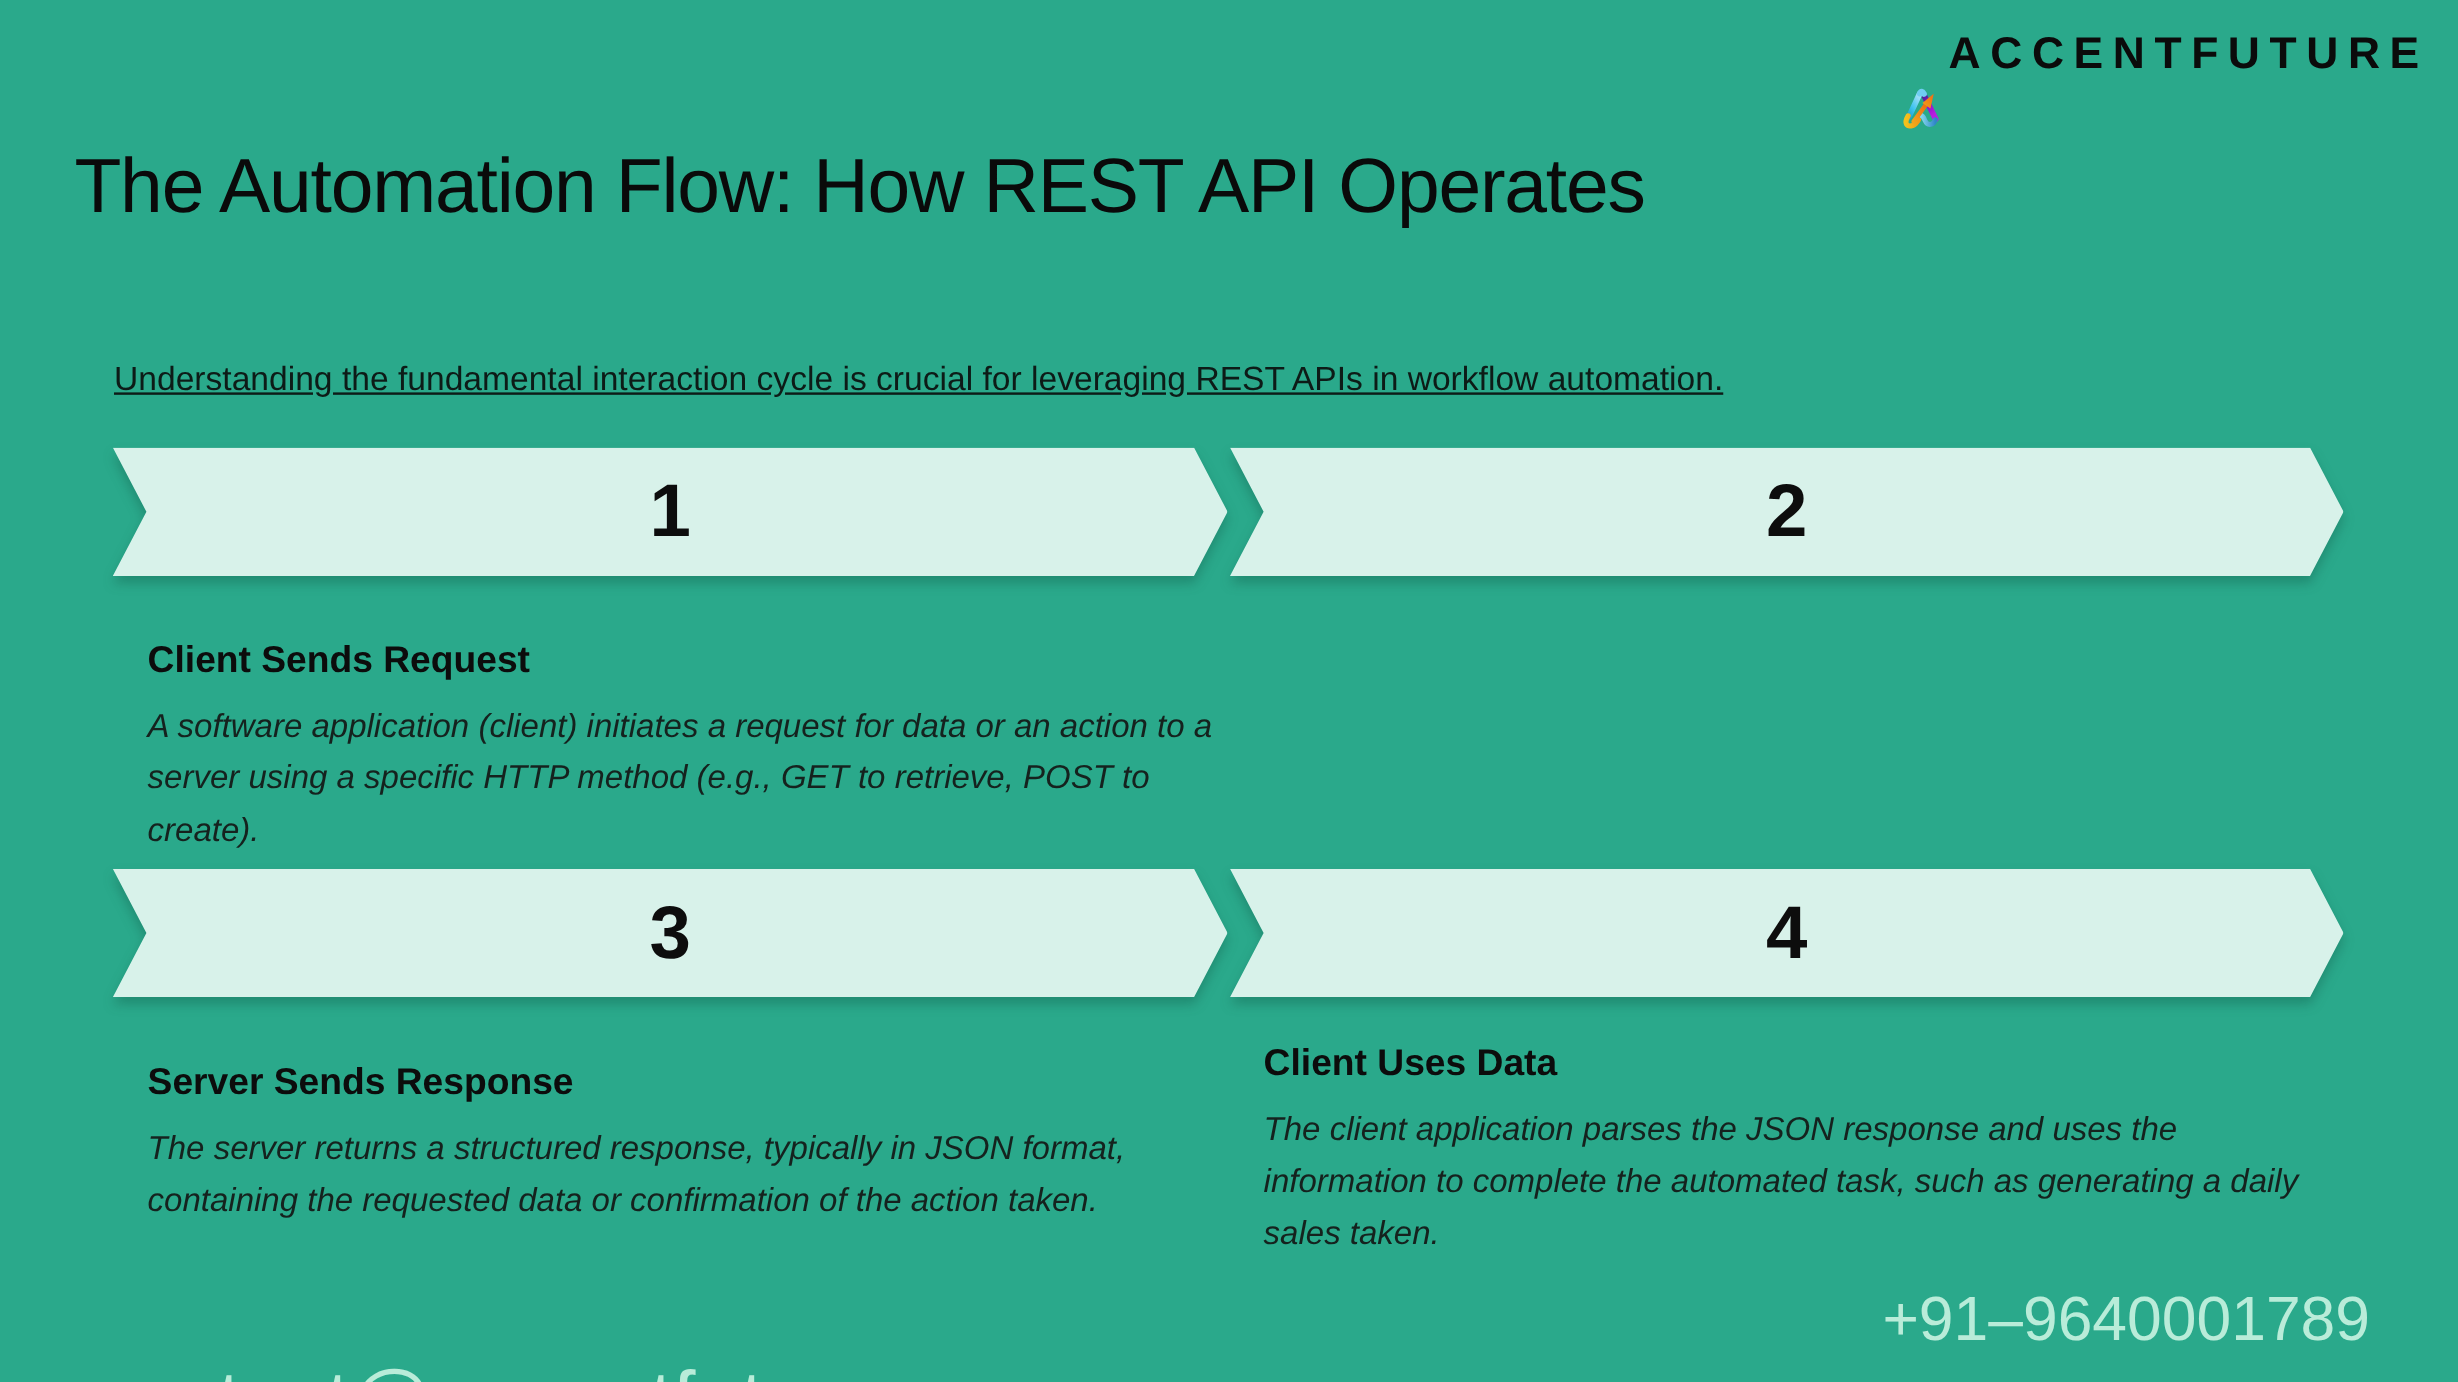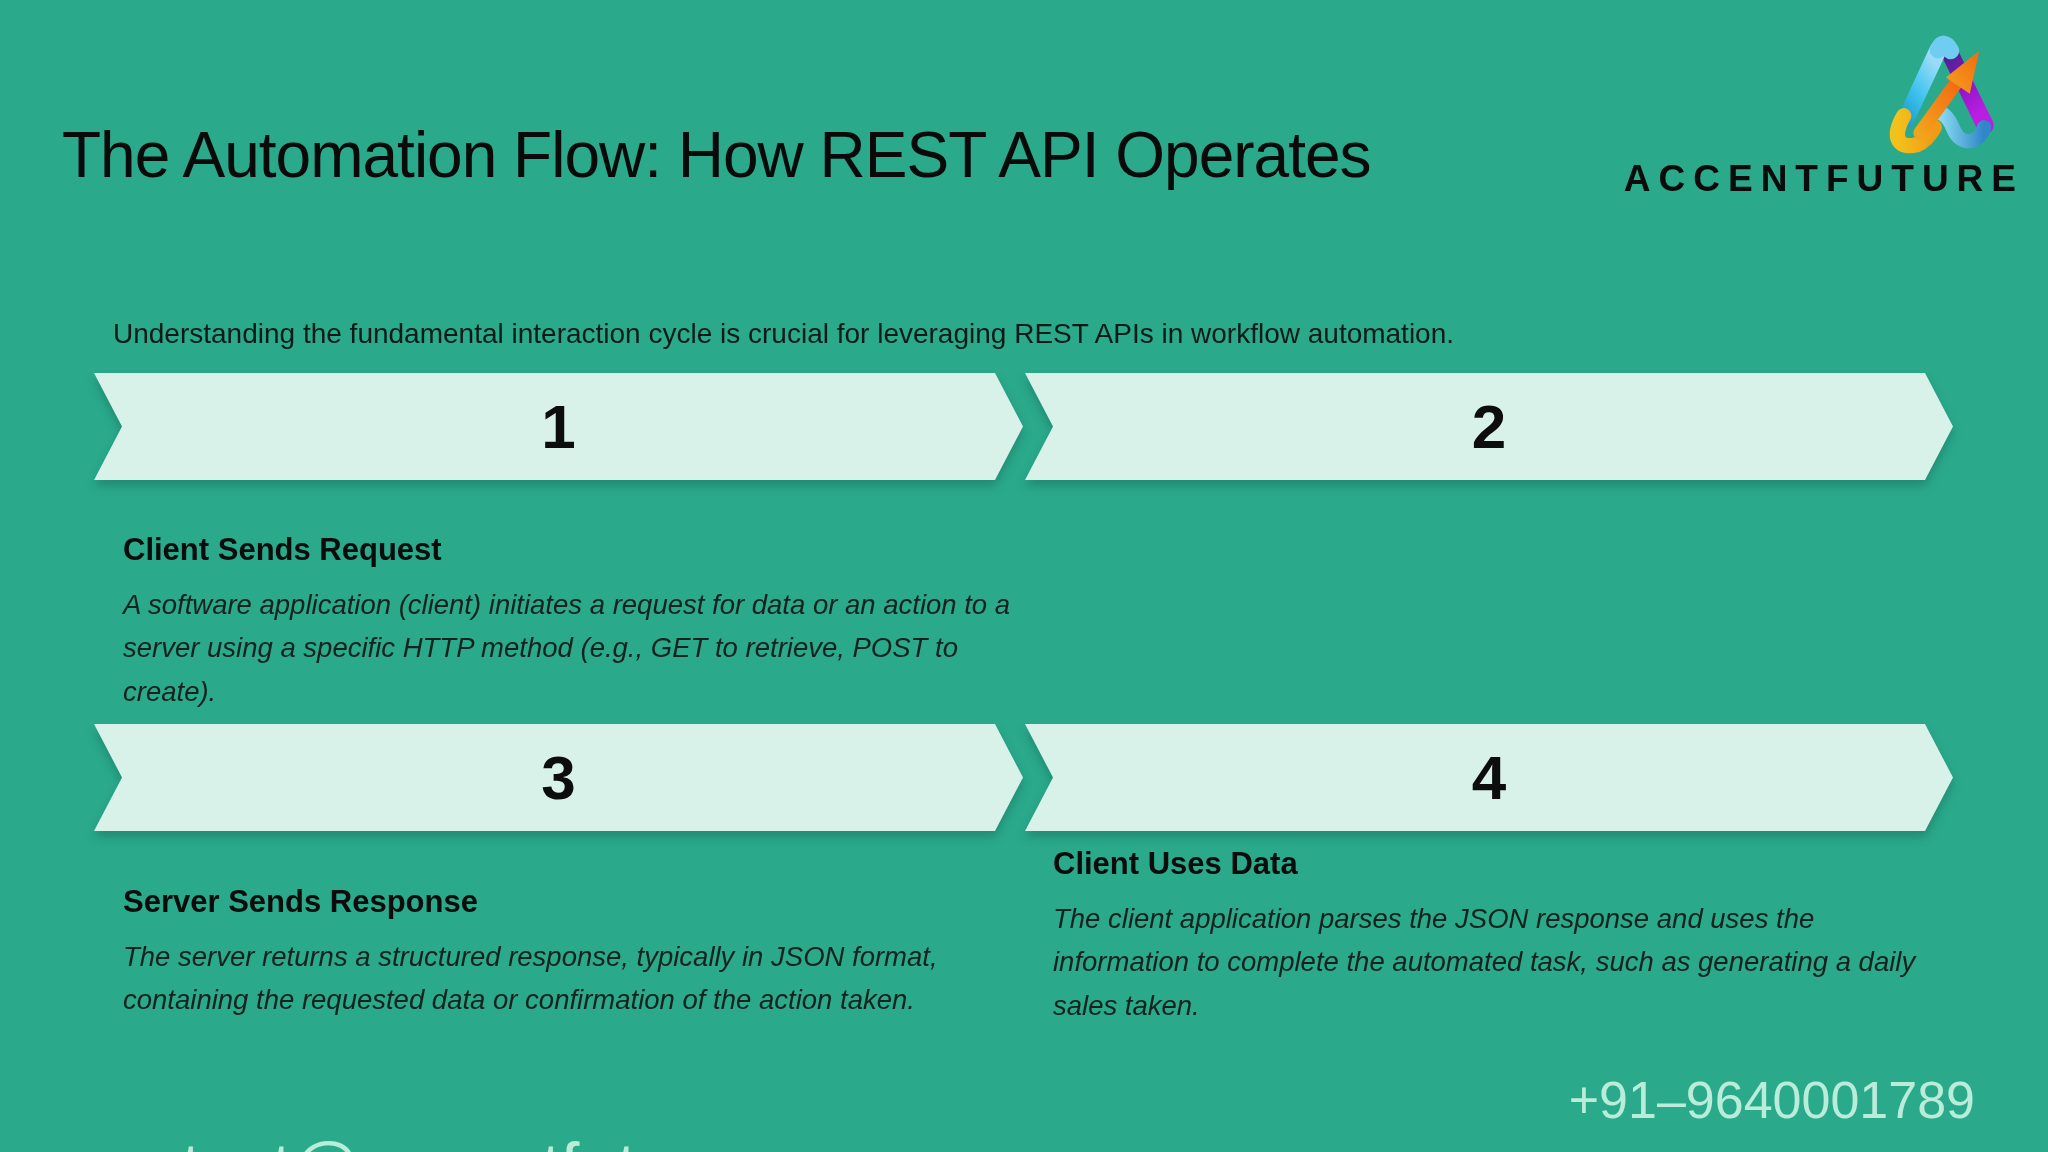--- a/index.html
+++ b/index.html
@@ -13,33 +13,33 @@
   .canvas{position:absolute;inset:0;}
 
   
   .page-title{
     position:absolute;left:62px;top:118px;margin:0;
     font-size:64px;font-weight:normal;letter-spacing:-1px;
     color:#0a0a0a;white-space:nowrap;
   }
   .logo{
     position:absolute;left:1578px;top:22px;width:446px;
-    display:flex;flex-direction:column;align-items:flex-end;
+    display:flex;flex-direction:row;align-items:flex-start;
   }
   .logo svg{display:block;}
   .logo-text{
     margin-top:2px;
     font-size:37px;font-weight:bold;letter-spacing:8px;
     color:#0b0b0b;white-space:nowrap;
   }
 
   
   .subtitle{
-    position:absolute;left:95px;top:300px;margin:18px;
-    font-size:28px;color:#0d1b17;white-space:nowrap;
+    position:absolute;left:95px;top:300px;margin:0;
+    font-size:28px;color:#0d1b17;white-space:nowrap;text-decoration:underline;
   }
 
   
   .banner-wrap{
     position:absolute;height:107px;
     filter:drop-shadow(0 6px 5px rgba(6,61,46,0.28));
   }
   .banner{
     width:100%;height:100%;
     background:#d8f2ea;
@@ -52,21 +52,21 @@
   .b1{left:94px;top:373px;width:929px;}
   .b2{left:1025px;top:373px;width:928px;}
   .b3{left:94px;top:724px;width:929px;}
   .b4{left:1025px;top:724px;width:928px;}
 
   
   .step-text{position:absolute;width:895px;margin-top:24px;}
   .t1{left:123px;top:508px;}
   .t2{left:1053px;top:508px;}
   .t3{left:123px;top:860px;}
-  .t4{left:1053px;top:822px;}
+  .t4{left:1053px;top:844px;}
   .step-text h2{
     margin:0 0 15px 0;
     font-size:31px;font-weight:bold;color:#0c0c0c;
   }
   .step-text p{
     margin:0;
     font-size:27.5px;line-height:1.58;color:#15221e;font-style:italic;
   }
 
   

